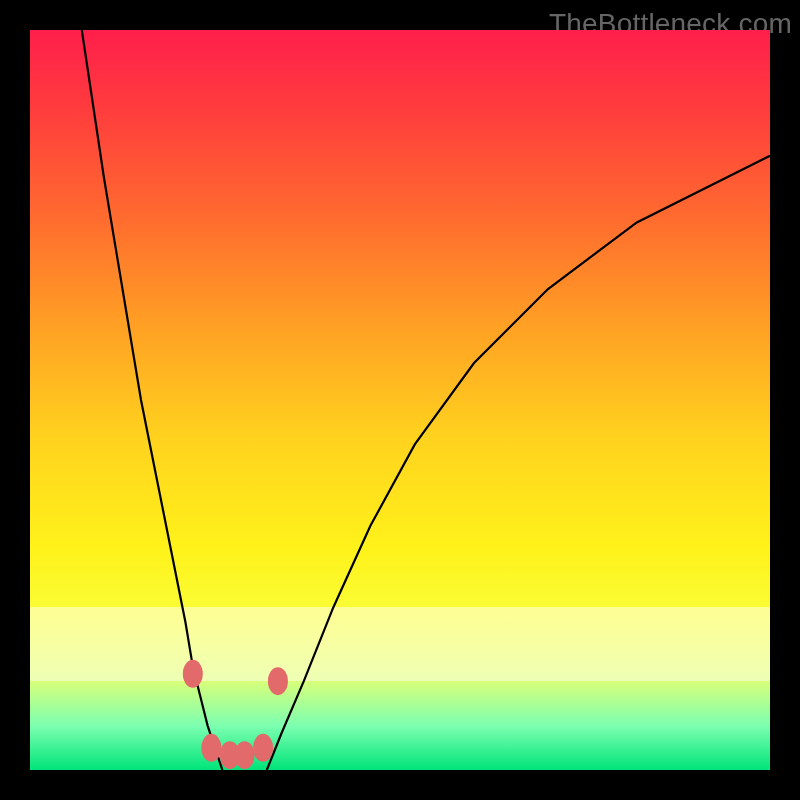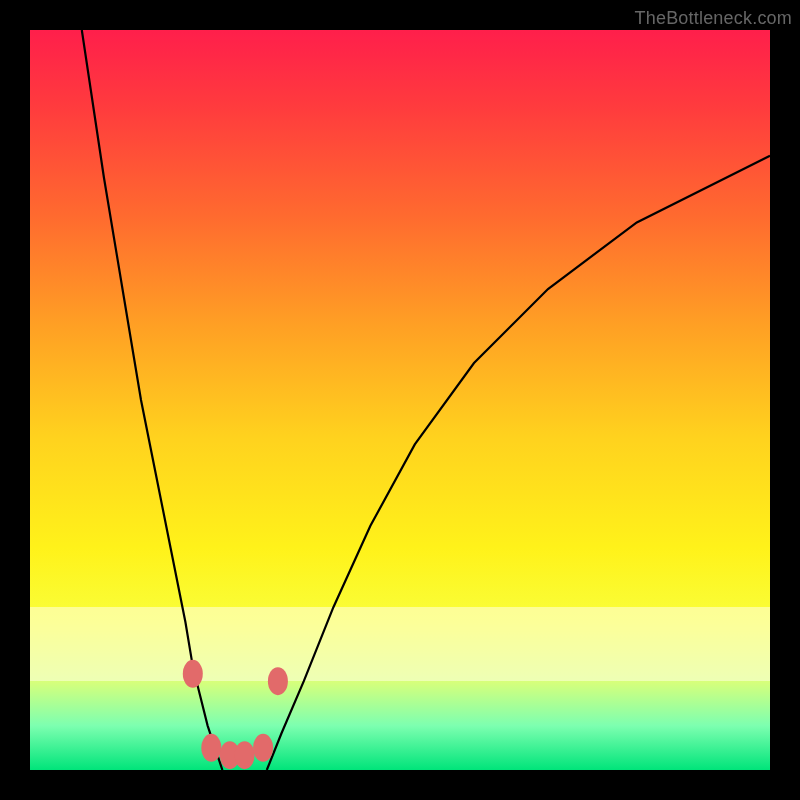--- a/index.html
+++ b/index.html
@@ -41,21 +41,21 @@
     left: 0;
     width: 100%;
     background: rgba(255,255,230,0.55);
     pointer-events: none;
   }
   .watermark {
     position: absolute;
     top: 8px;
     right: 8px;
     color: #666;
-    font-size: 18px;
+    font-size: 28px;
     letter-spacing: 0.2px;
     user-select: none;
   }
   svg {
     position: absolute;
     left: 0;
     top: 0;
     pointer-events: none;
   }
 </style>

